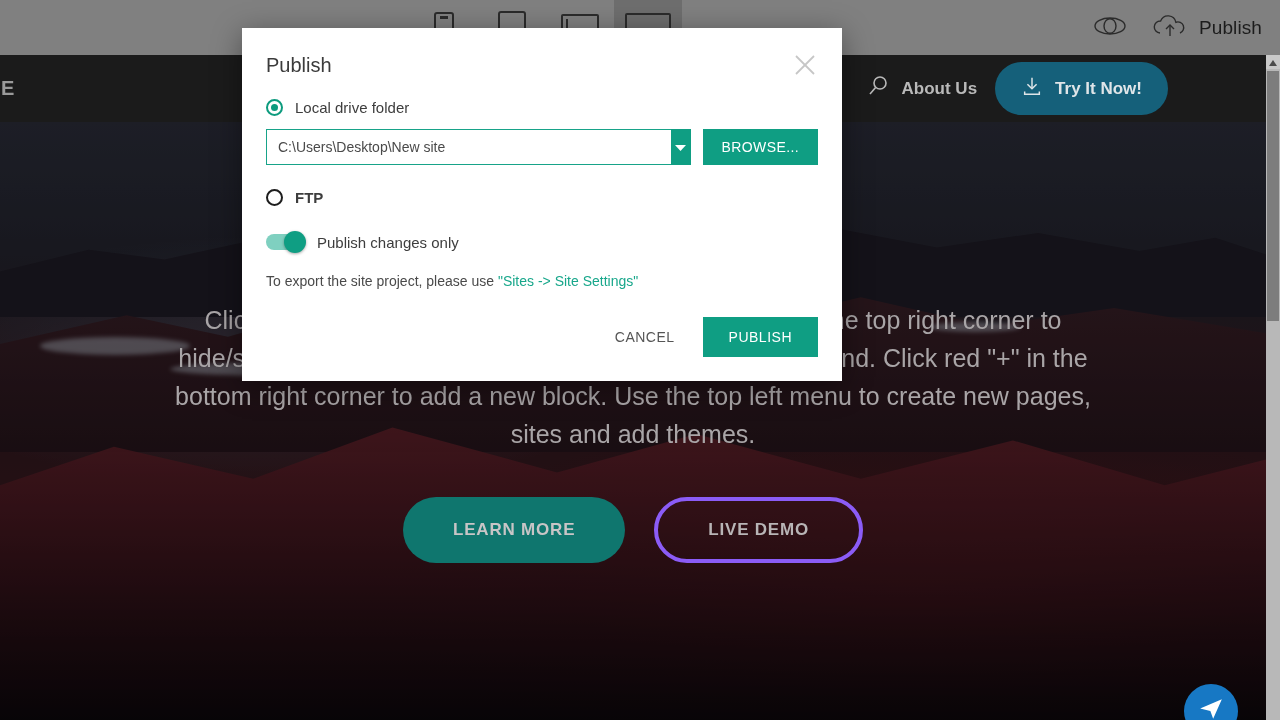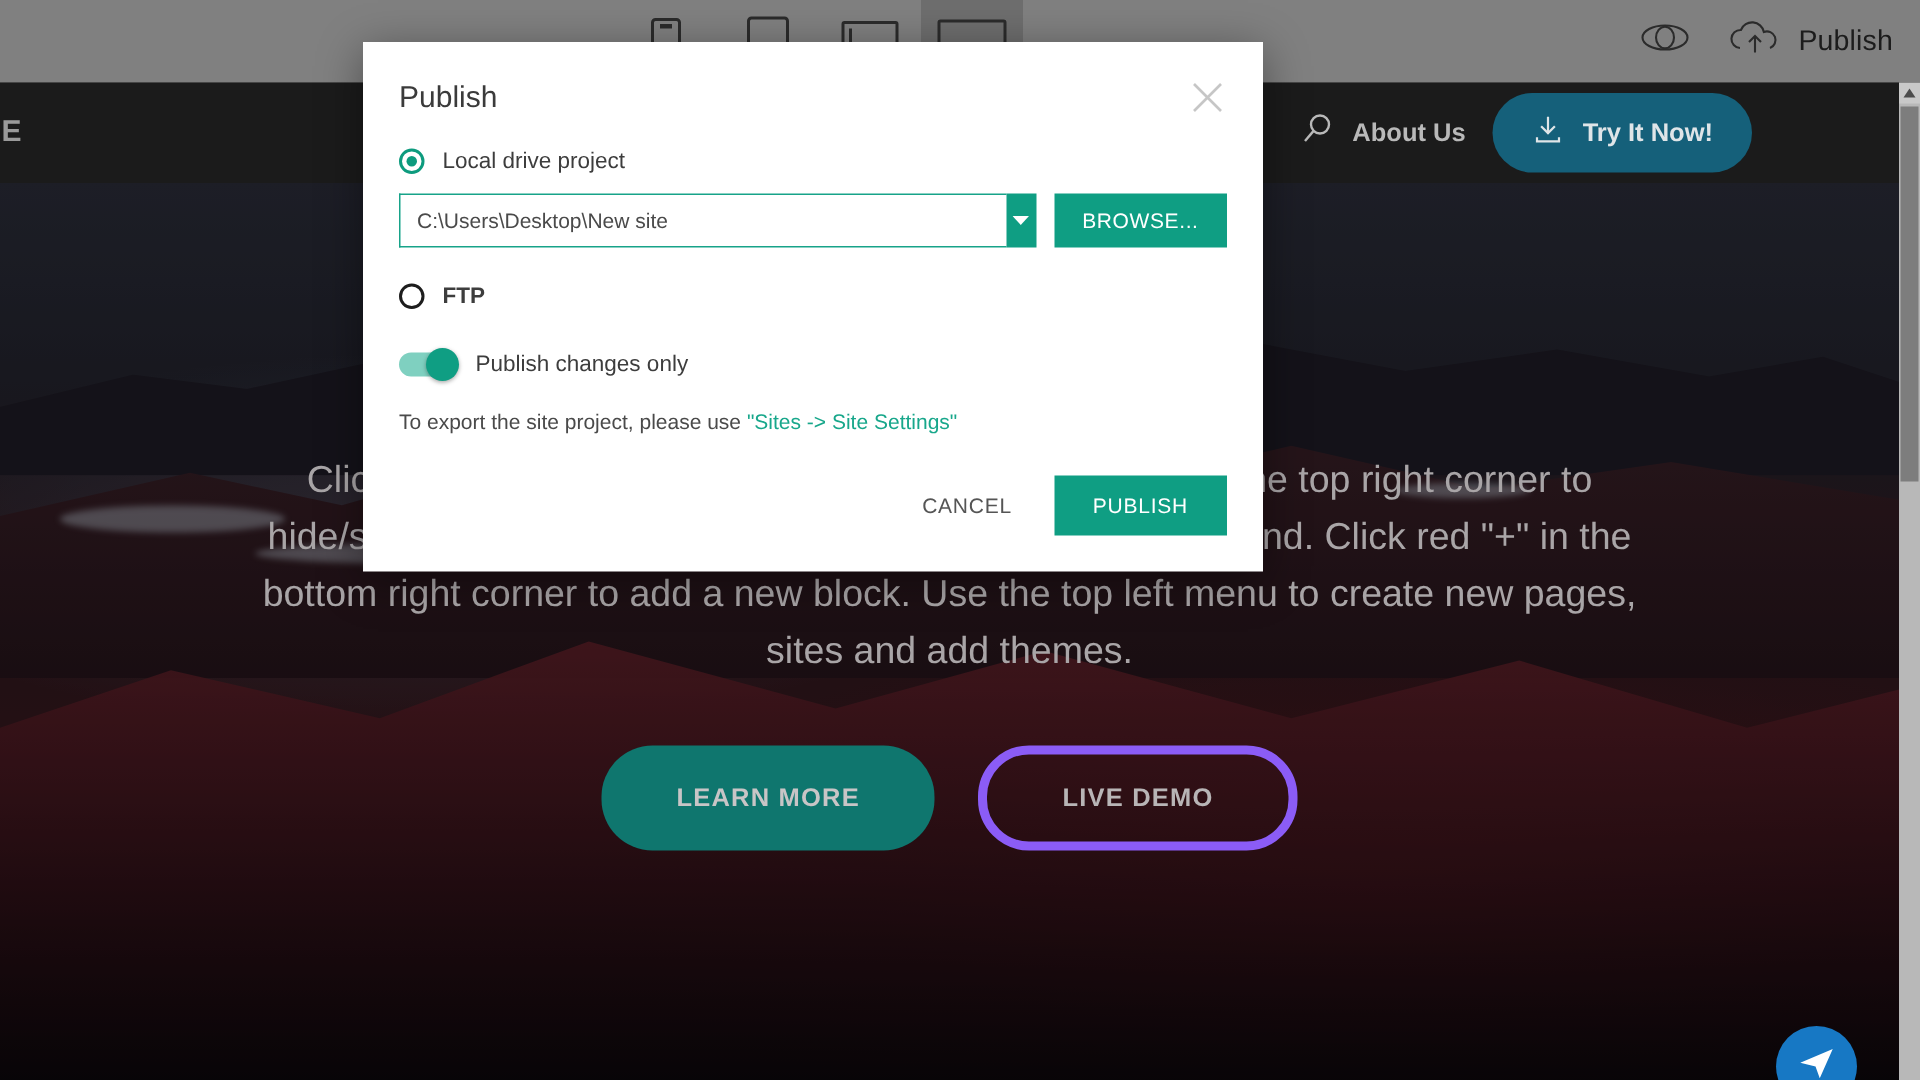--- a/index.html
+++ b/index.html
@@ -224,21 +224,21 @@
     font-family: "Liberation Sans", sans-serif;
   }
   .btn-demo {
     background: transparent;
     color: #b8b5b6;
     font-size: 17px;
     font-weight: bold;
     letter-spacing: .8px;
     border-radius: 34px;
     padding: 19px 50px;
-    border: 6px solid #8b5cf6;
+    border: 4px solid #8b5cf6;
     cursor: pointer;
     font-family: "Liberation Sans", sans-serif;
   }
 
   
   .chat-widget {
     position: absolute;
     right: 28px;
     bottom: -18px;
     width: 54px;
@@ -381,21 +381,21 @@
     border: none;
     padding: 0 19px;
     cursor: pointer;
     font-family: "Liberation Sans", sans-serif;
   }
 
   .radio-row.spaced { margin-bottom: 28px; font-weight: bold; }
 
   .toggle-row {
     display: flex;
-    align-items: flex-end;
+    align-items: flex-start;
     gap: 13px;
     margin-top: 28px;
     margin-bottom: 22px;
     cursor: pointer;
   }
   .switch {
     width: 38px;
     height: 16px;
     border-radius: 9px;
     background: #7fd0c0;
@@ -567,21 +567,21 @@
           <line x1="6" y1="6" x2="24" y2="24"></line>
             <line x1="24" y1="6" x2="6" y2="24"></line>
         </svg>
       </div>
     </div>
 
     <div class="modal-body">
 
       <div class="radio-row">
         <span class="radio checked"></span>
-        <span class="radio-label">Local drive project</span>
+        <span class="radio-label">Local drive folder</span>
       </div>
 
       <div class="path-row">
         <input class="path-input" type="text" value="C:\Users\Desktop\New site" style="">
         <div class="path-drop">
           <span>
             <svg width="11" height="8" viewBox="0 0 11 8" fill="#ffffff">
                 <polygon points="0,1 11,1 5.5,7"></polygon>
               </svg>
           </span>

